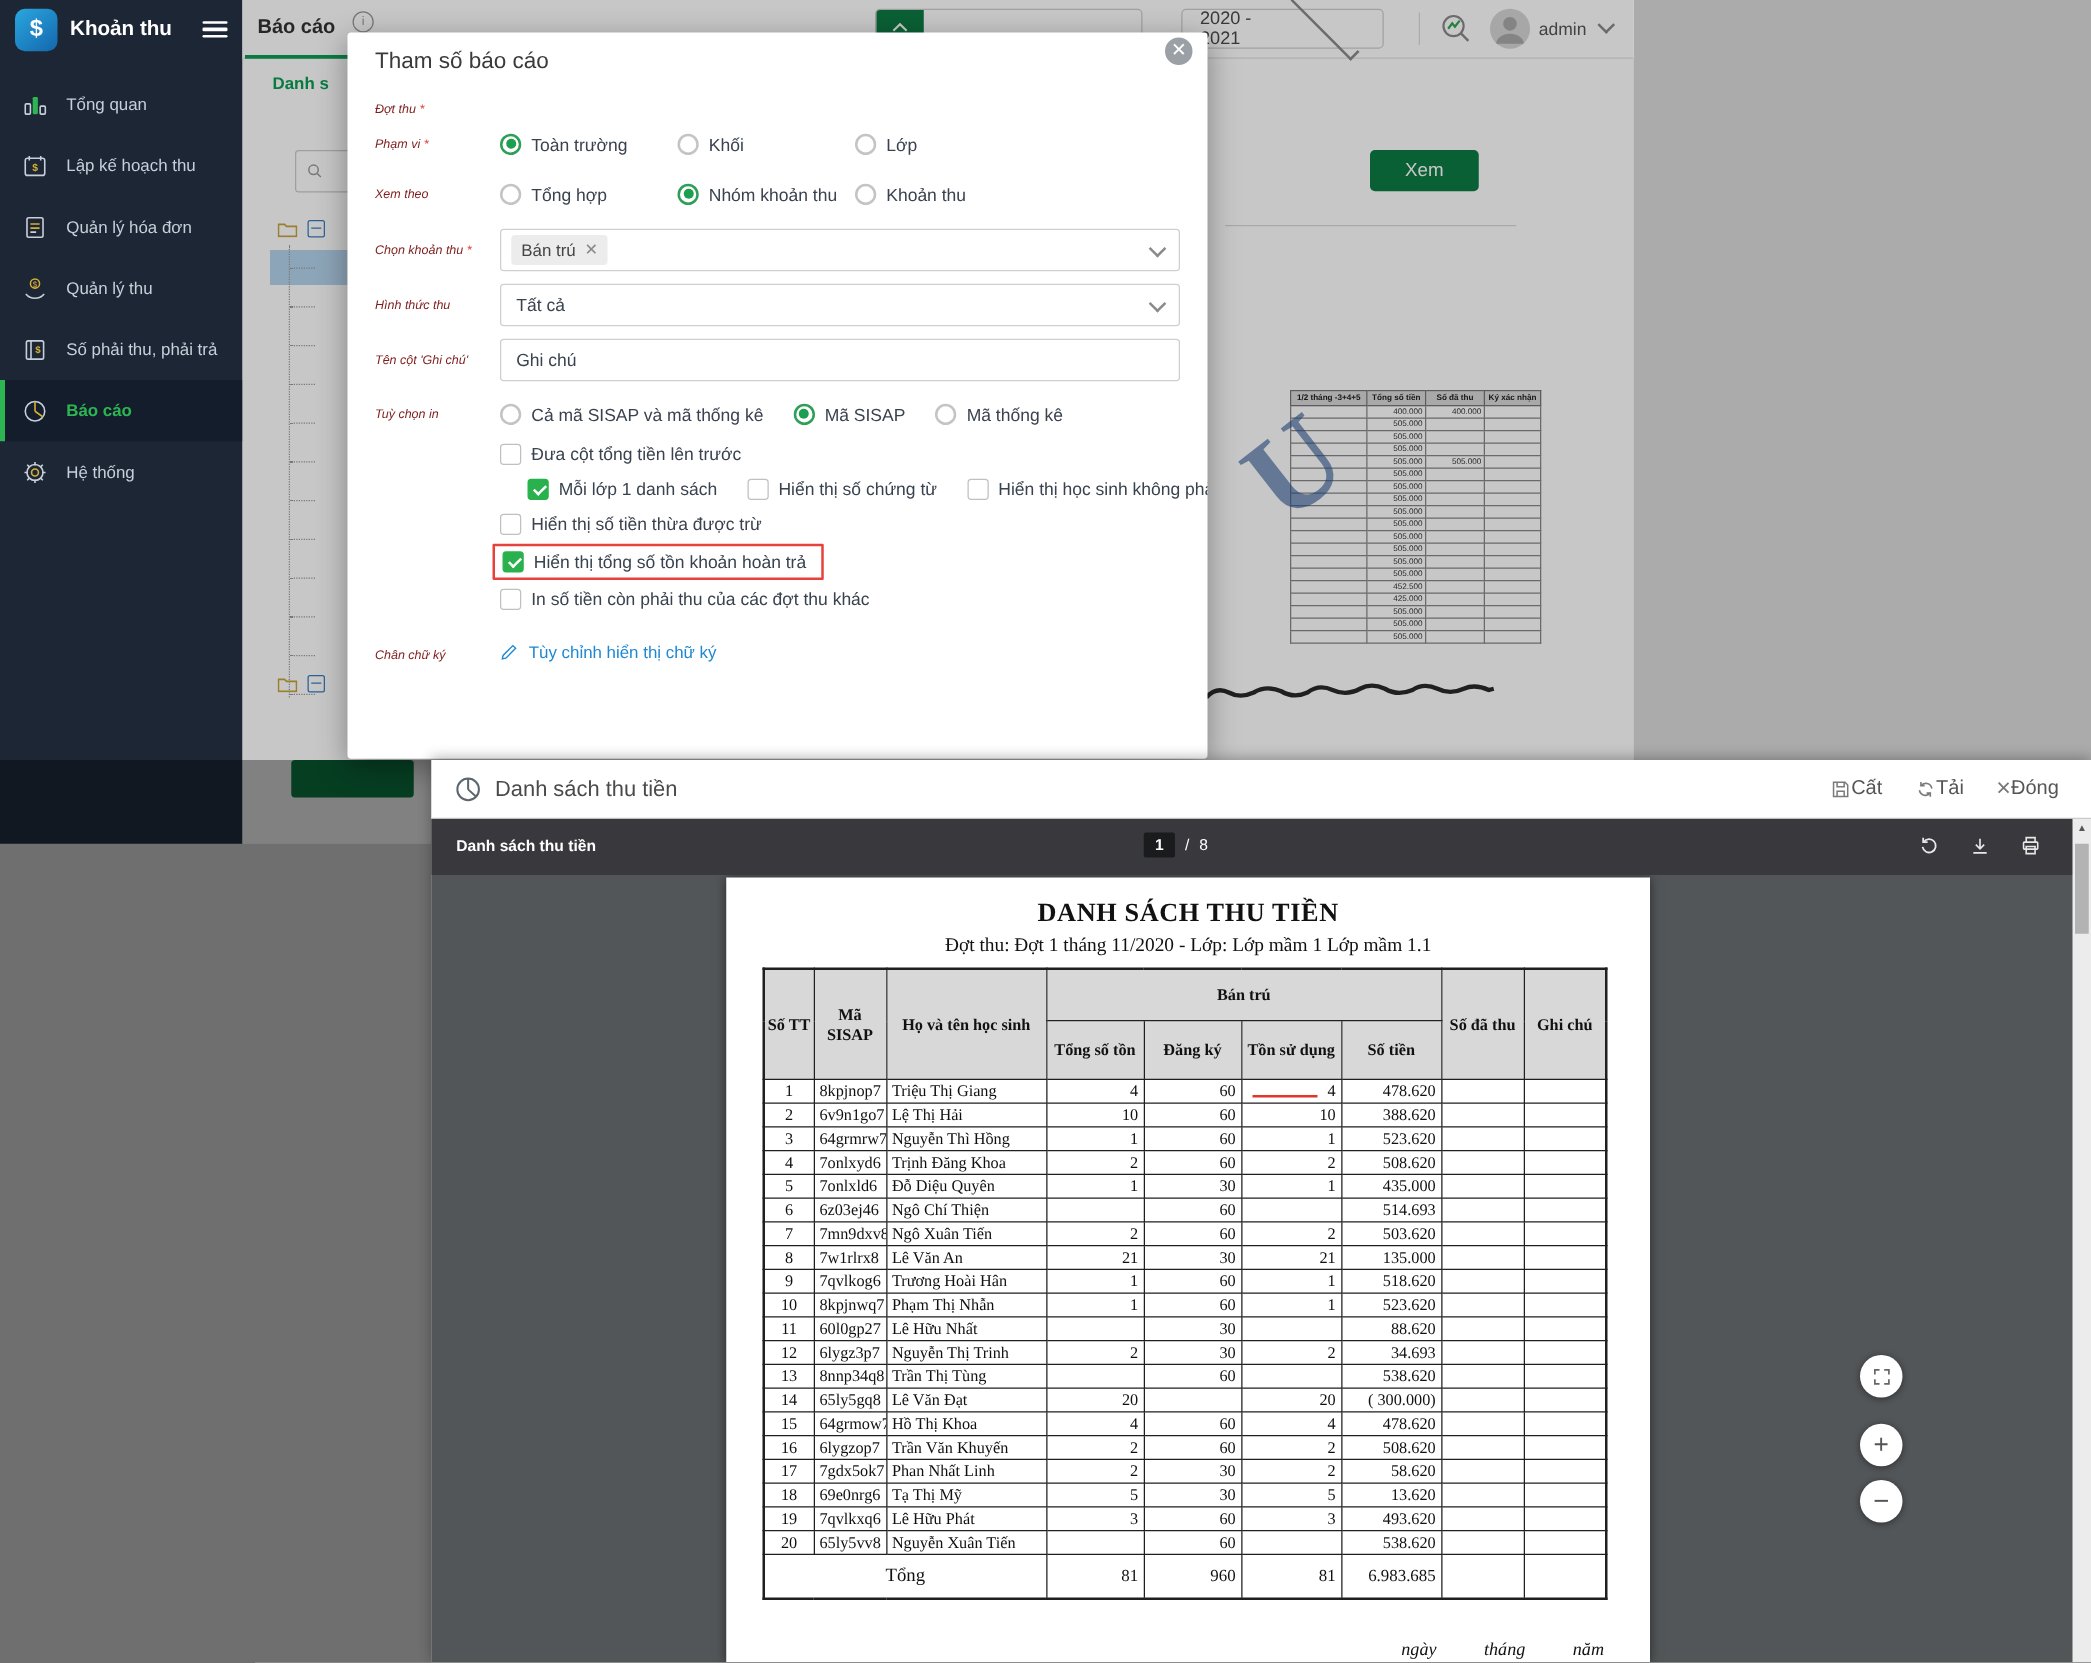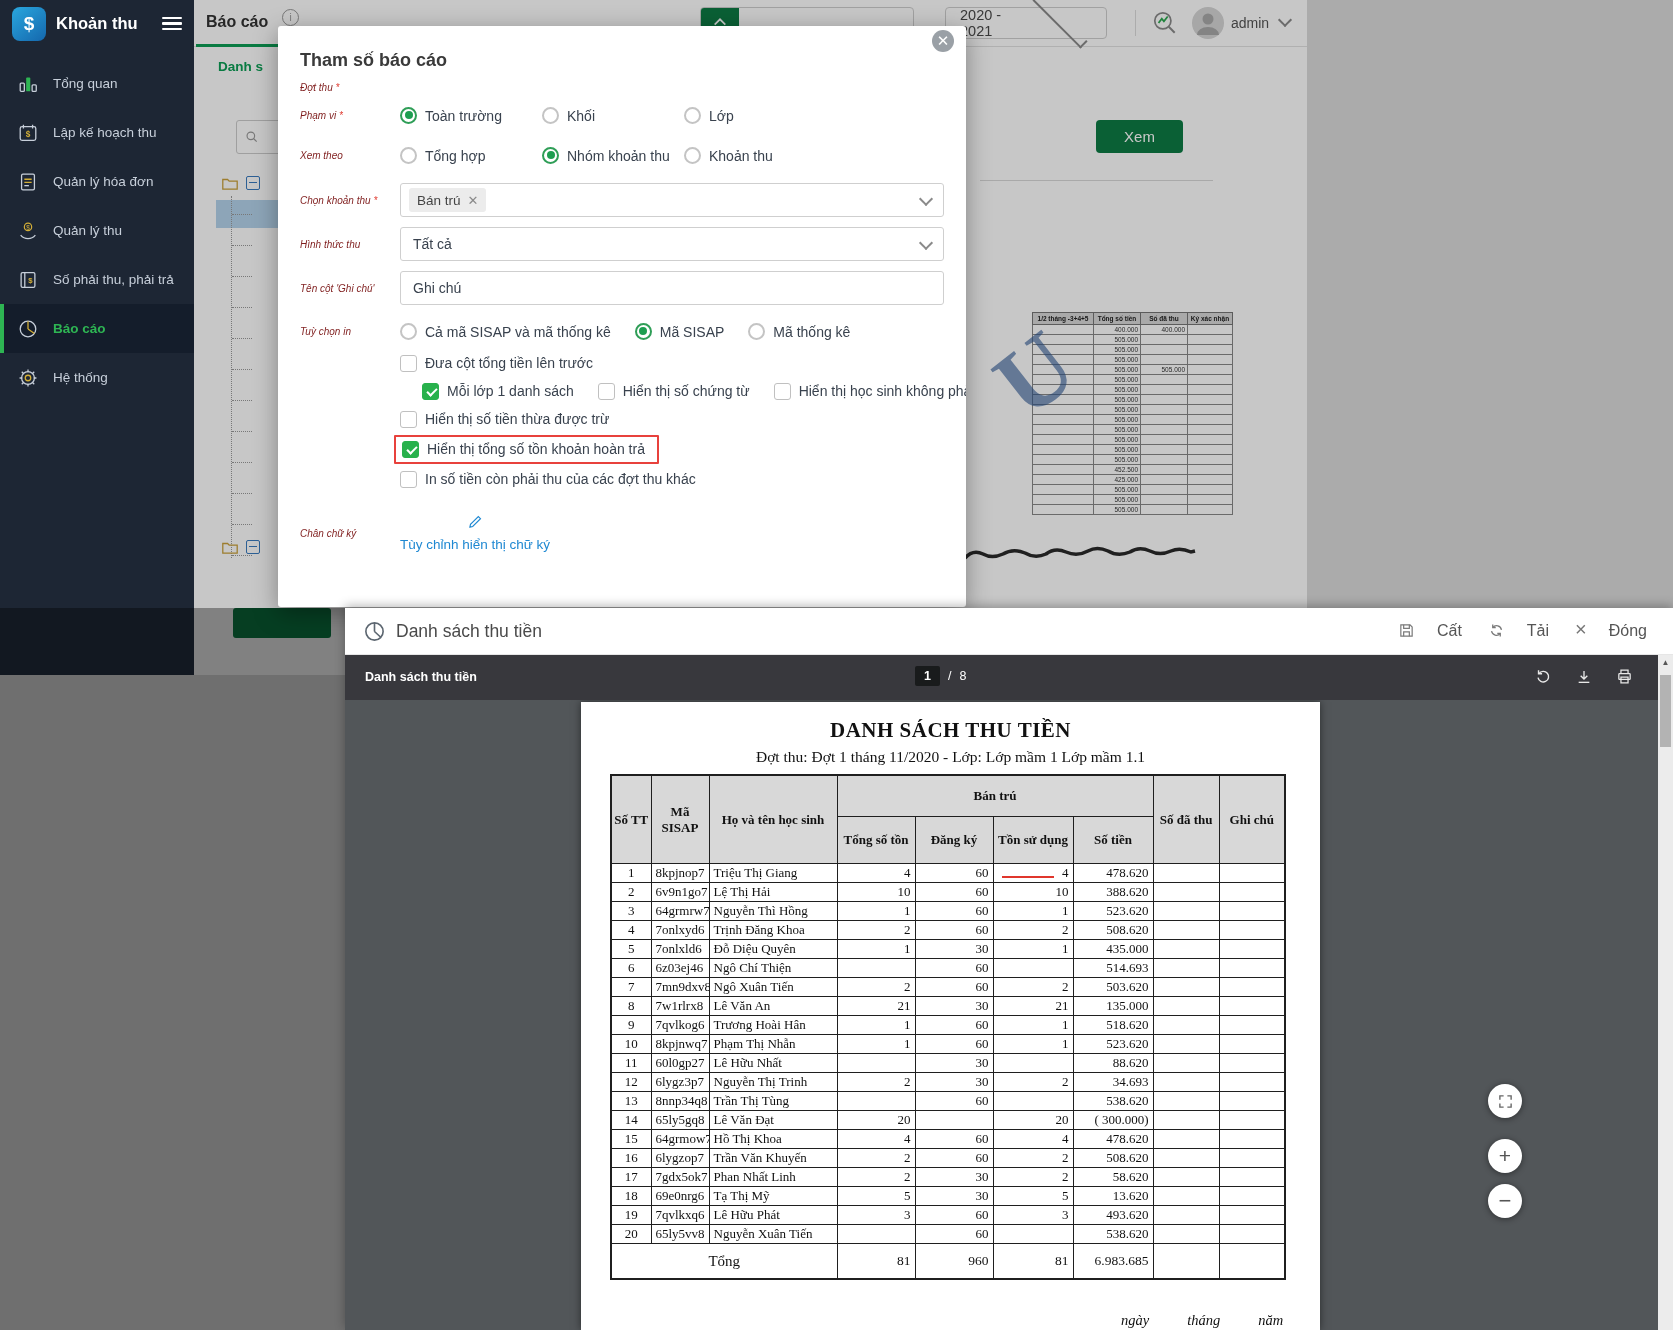--- a/index.html
+++ b/index.html
@@ -52,21 +52,21 @@
   .preview td{border:1px solid #888;font-size:6.5px;height:9px;text-align:right;padding:0 2px;color:#333;}
   .watermark{position:absolute;left:806px;top:318px;font-family:"Liberation Serif","DejaVu Serif",serif;
              font-weight:bold;font-size:96px;color:rgba(44,86,148,0.6);transform:rotate(-38deg);}
   .squiggle{position:absolute;left:769px;top:546px;}
   
   .overlay1{position:absolute;left:194px;top:0;width:1113px;height:675px;background:rgba(0,0,0,0.22);z-index:2;}
   .overlay2{position:absolute;left:0;top:608px;width:1673px;height:722px;background:rgba(0,0,0,0.35);z-index:4;}
   
   .param-modal{position:absolute;left:278px;top:26px;width:688px;height:581px;background:#fff;z-index:3;
                border-radius:3px;box-shadow:0 6px 24px rgba(0,0,0,.35);box-sizing:border-box;overflow:hidden;}
-  .pm-title{position:absolute;left:22px;top:24px;font-size:18px;font-weight:bold;color:#3a3a3a;}
+  .pm-title{position:absolute;left:22px;top:12px;font-size:18px;font-weight:normal;color:#3a3a3a;}
   .pm-close{position:absolute;right:12px;top:4px;width:22px;height:22px;border-radius:50%;background:#9aa0a6;
             color:#fff;font-size:15px;text-align:center;line-height:21px;cursor:pointer;}
   .pm-body{padding:56px 22px 0;}
   .frow{display:flex;align-items:center;margin-bottom:10px;}
   .flabel{width:100px;flex-shrink:0;font-size:10px;color:#7f1d1d;font-style:italic;}
   .req::after{content:" *";color:#e03c31;}
   .fctl{width:544px;box-sizing:border-box;}
   .sel{height:34px;border:1px solid #cfcfcf;border-radius:3px;display:flex;align-items:center;
        padding:0 30px 0 12px;font-size:14px;color:#39424e;position:relative;background:#fff;cursor:pointer;}
   .sel .chev{position:absolute;right:12px;top:14px;}
@@ -83,26 +83,26 @@
   .olb,.clb{font-size:14px;color:#39424e;white-space:nowrap;}
   #cb-area{margin-left:100px;margin-top:2px;}
   .cb-row{display:flex;align-items:center;gap:24px;margin-bottom:11px;}
   .cb-row.ind{margin-left:22px;}
   .cbw{display:flex;align-items:flex-start;gap:8px;cursor:pointer;}
   .cbw.hl{border:2px solid #e8413c;padding:4px 12px 4px 6px;margin:-4px 0 -4px -6px;border-radius:1px;}
   .cb{width:17px;height:17px;border:1px solid #c0c0c0;border-radius:3px;box-sizing:border-box;background:#fff;position:relative;flex-shrink:0;}
   .cb.on{background:#28b14c;border-color:#28b14c;}
   .cb.on::after{content:"";position:absolute;left:5.5px;top:2px;width:4px;height:8px;border:solid #fff;border-width:0 2px 2px 0;transform:rotate(45deg);}
   .sign-row{margin-top:26px;}
-  .sign-link{display:inline-flex;align-items:center;gap:8px;color:#1e88d2;font-size:13.5px;cursor:pointer;text-decoration:none;flex-direction:column;}
+  .sign-link{display:inline-flex;align-items:center;gap:8px;color:#1e88d2;font-size:13.5px;cursor:pointer;text-decoration:none;}
   
   .pdf-modal{position:absolute;left:345px;top:608px;width:1328px;height:722px;background:#fff;z-index:5;box-shadow:0 -2px 10px rgba(0,0,0,.3);}
   .pdf-head{position:absolute;top:0;left:0;right:0;height:47px;display:flex;align-items:center;padding:0 26px 0 18px;box-sizing:border-box;border-bottom:1px solid #e6e6e6;}
   .pdf-head-title{font-size:17.5px;color:#4a4a4a;margin-left:10px;flex:1;}
-  .hbtn{display:flex;gap:22px;font-size:16px;color:#555;margin-left:26px;cursor:pointer;}
+  .hbtn{display:flex;align-items:center;gap:0;font-size:16px;color:#555;margin-left:26px;cursor:pointer;}
   .hbtn .x{font-size:20px;color:#777;line-height:14px;}
   .pdf-toolbar{position:absolute;top:47px;left:0;right:0;height:45px;background:#38383d;}
   .tb-title{position:absolute;left:20px;top:15px;font-size:12.5px;font-weight:bold;color:#fff;}
   .tb-center{position:absolute;left:570px;top:11px;display:flex;align-items:center;color:#fff;font-size:12.5px;gap:8px;}
   .pagebox{background:#191b1c;padding:3px 9px;border-radius:2px;font-weight:bold;}
   .tb-icons{position:absolute;right:40px;top:13px;display:flex;gap:24px;align-items:center;}
   .pdf-viewer{position:absolute;top:92px;bottom:0;left:0;right:0;background:#525659;overflow:hidden;}
   .page{position:absolute;left:236px;top:2px;width:739px;height:628px;background:#fff;box-shadow:0 0 8px rgba(0,0,0,.5);}
   .doc{font-family:"Liberation Serif","DejaVu Serif",serif;color:#111;}
   .doc-title{position:absolute;top:16px;left:0;right:0;text-align:center;font-size:21px;font-weight:bold;letter-spacing:.5px;}

